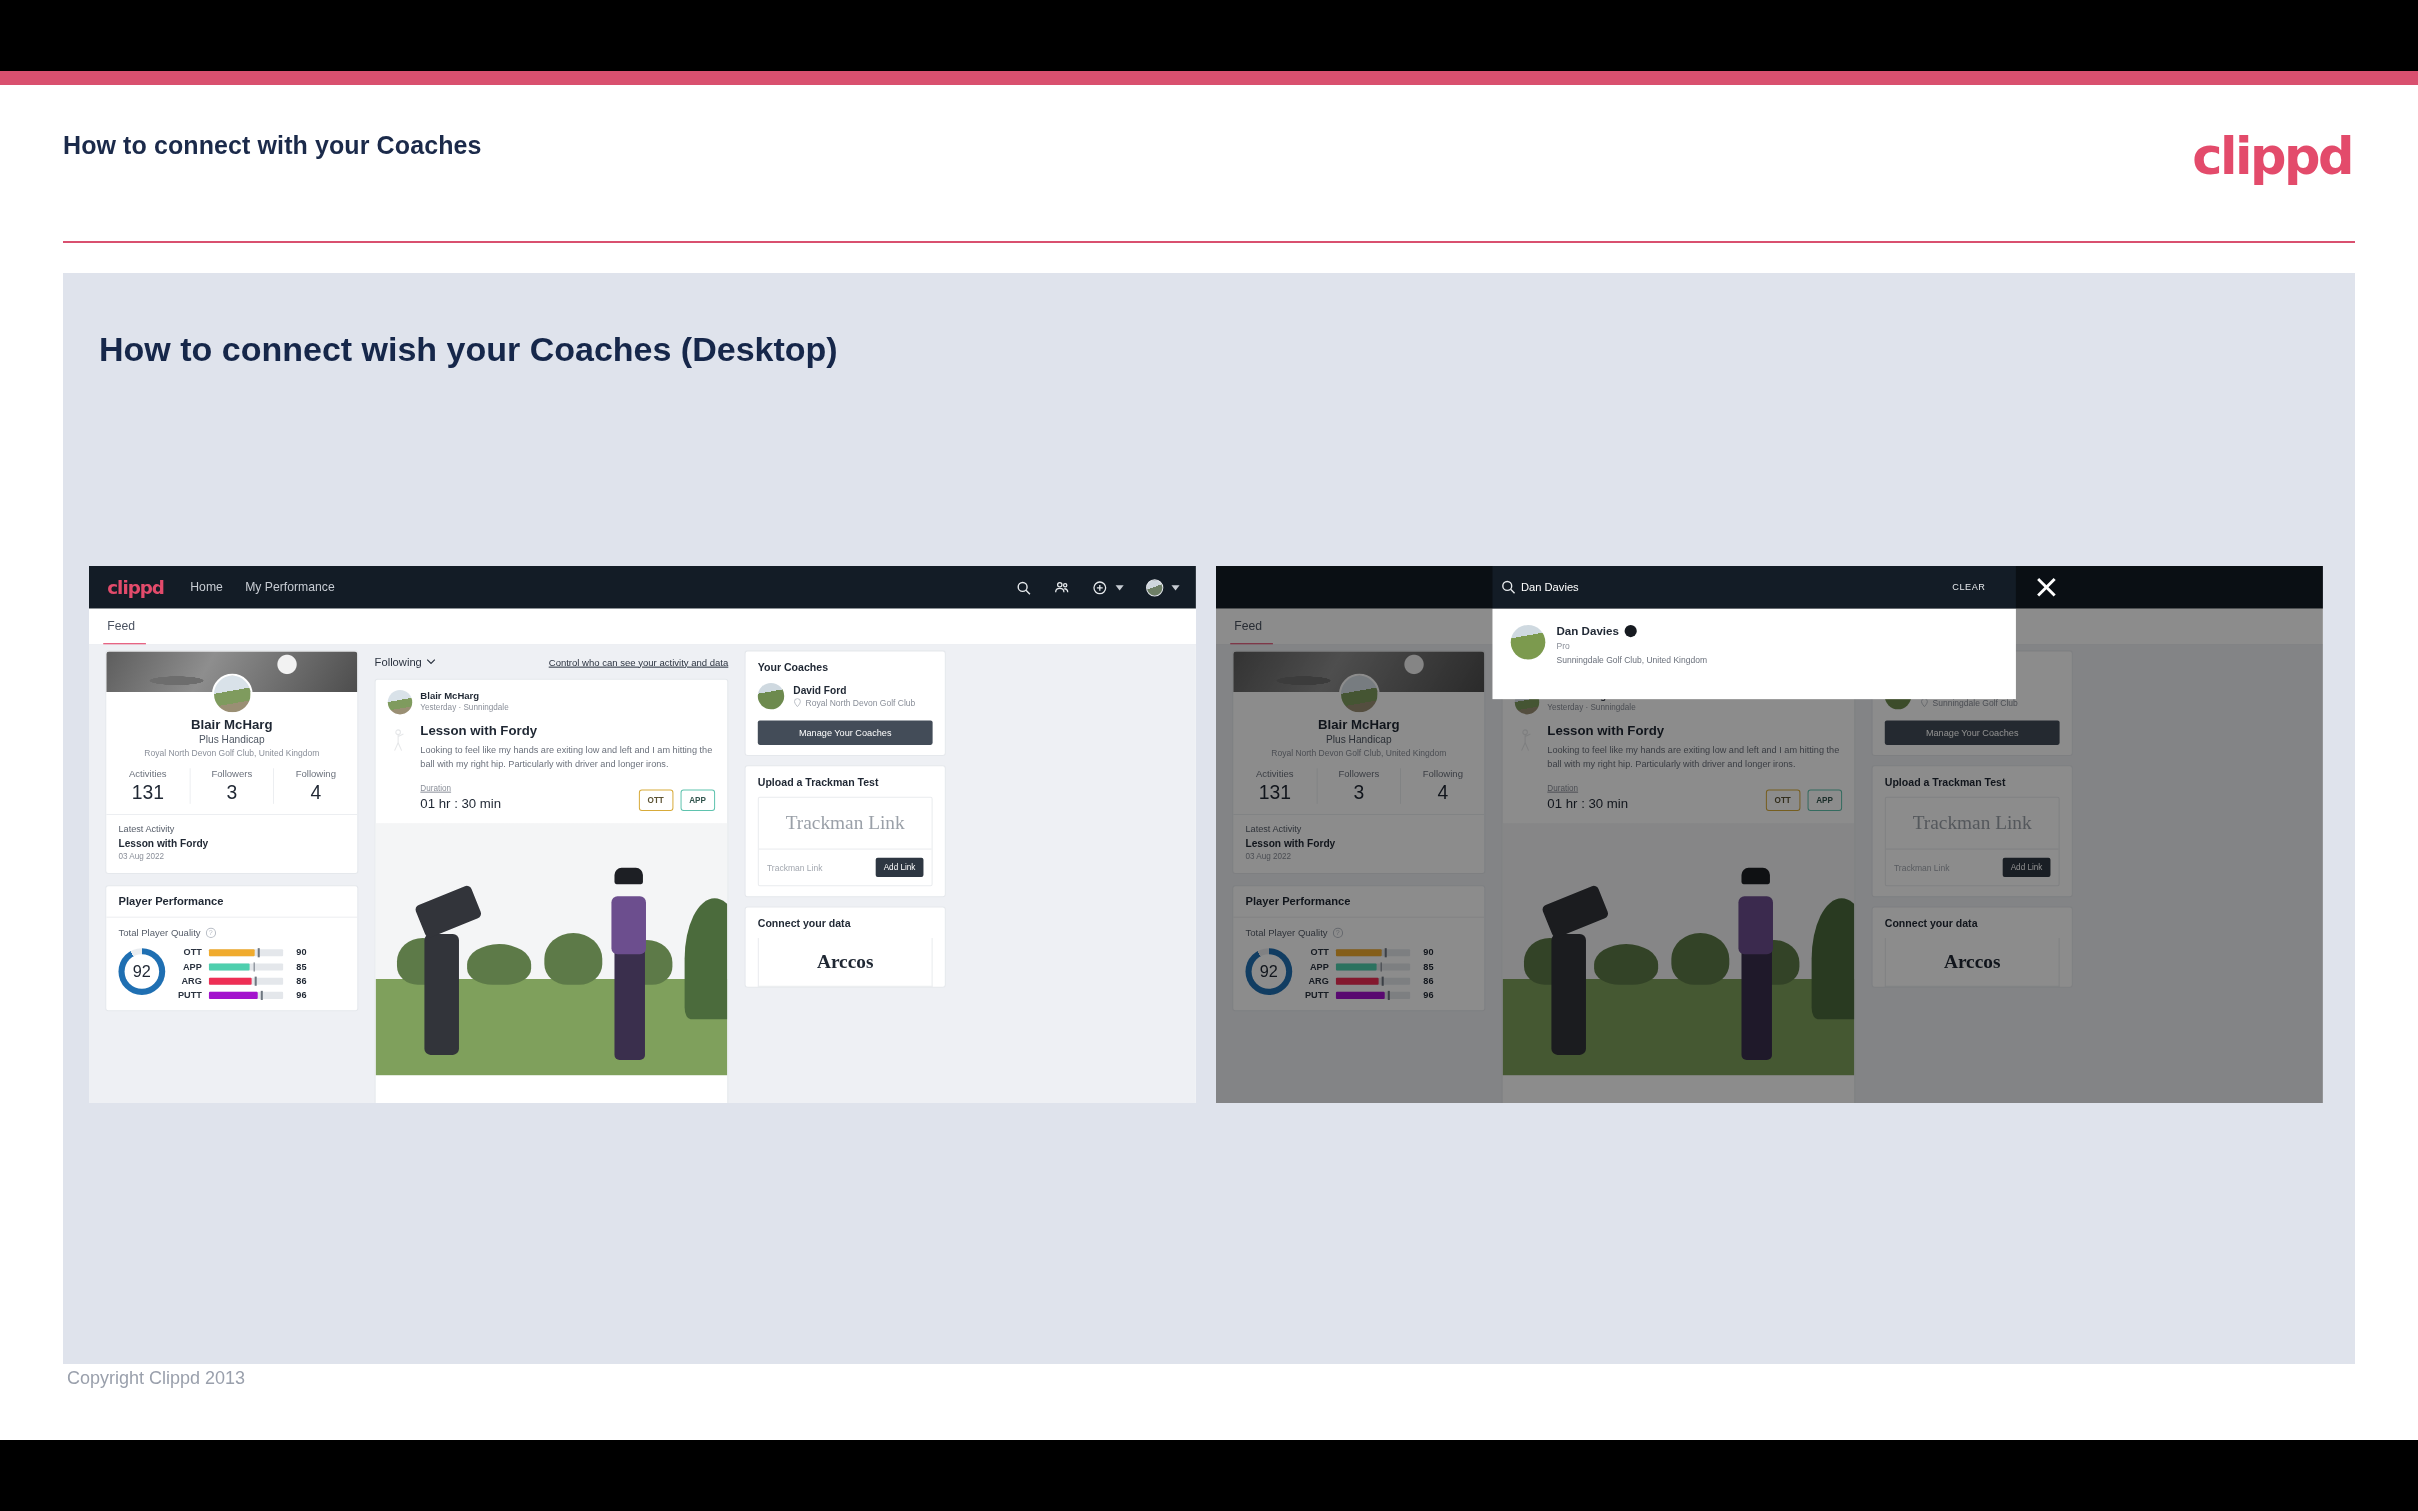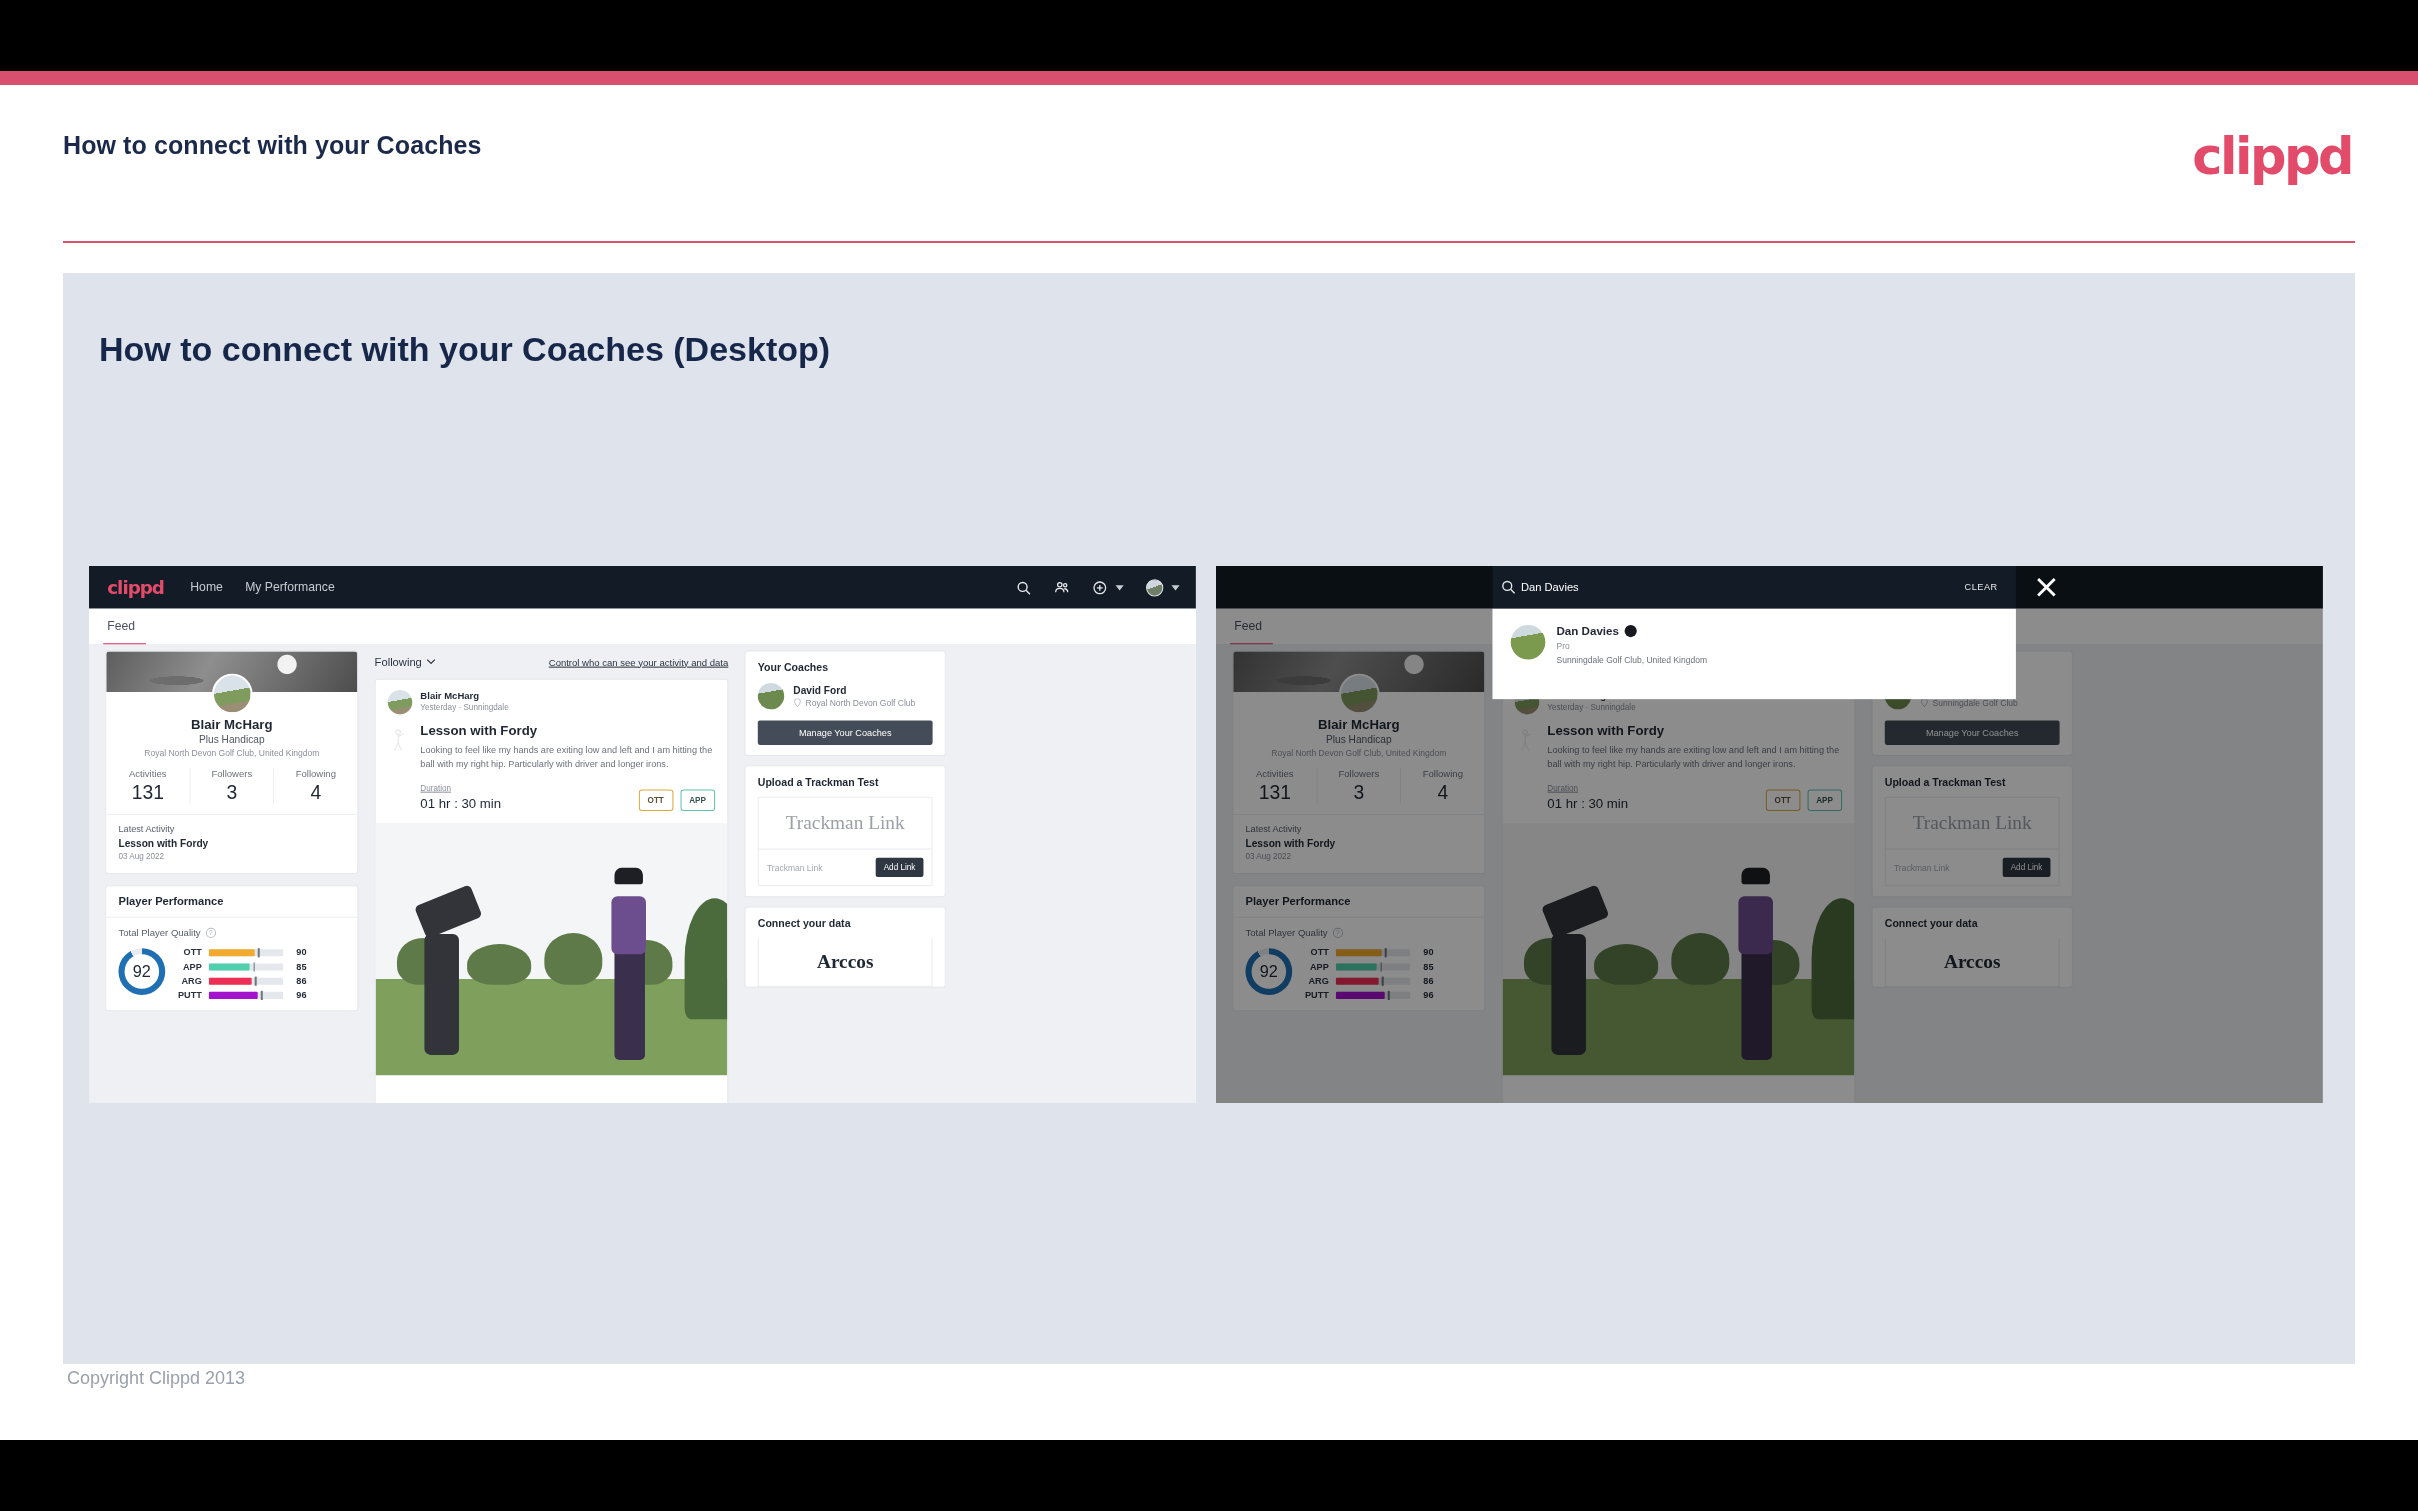--- a/index.html
+++ b/index.html
@@ -200,21 +200,21 @@
   
   .dim{position:absolute;left:0;top:0;width:1089px;height:639px;background:rgba(0,0,0,.45);z-index:5;}
   .searchbar{
     position:absolute;left:272px;top:0;width:515px;height:42px;background:#131c26;
     display:flex;align-items:center;z-index:7;
   }
   .search-input{
     margin-left:28px;font-size:11px;color:#fff;background:transparent;border:none;outline:none;width:327px;
     font-family:"Liberation Sans",sans-serif;
   }
-  .clear-lbl{margin-left:auto;margin-right:18px;font-size:9px;color:#e6e9ec;letter-spacing:0.5px;}
+  .clear-lbl{margin-left:auto;margin-right:30px;font-size:9px;color:#e6e9ec;letter-spacing:0.5px;}
   .close-x{position:absolute;left:804px;top:8px;width:26px;height:26px;z-index:7;cursor:pointer;}
   .suggest{
     position:absolute;left:272px;top:42px;width:515px;height:89px;background:#fff;z-index:7;
     display:flex;gap:11px;align-items:flex-start;padding:16px 18px;
   }
   .sug-av{width:34px;height:34px;border-radius:50%;flex:none;
     background:linear-gradient(170deg,#cfd9e0 0 33%, #7c9a4e 33% 100%);}
   .sug-nm{font-size:11.4px;font-weight:700;color:#1f2733;display:flex;align-items:center;gap:6px;}
   .pro-badge{width:12px;height:12px;border-radius:50%;background:#161a20;display:inline-block;}
   .sug-r{font-size:8.4px;color:#8a8f99;margin-top:4px;}
@@ -228,21 +228,21 @@
   <div class="band-top"></div>
   <div class="band-pink"></div>
   <div class="page-white"></div>
   <div class="band-bottom"></div>
 
   <div class="hdr-title">How to connect with your Coaches</div>
   <div class="hdr-logo">clippd</div>
   <div class="hdr-rule"></div>
 
   <div class="panel"></div>
-  <div class="panel-title">How to connect with your Coaches (Desktop)</div>
+  <div class="panel-title">How to connect wish your Coaches (Desktop)</div>
 
   <div class="shot" style="left:89px; top:566px; width:1107px; height:537px;">
     <div class="shot-inner" style="transform:scale(1.0164); transform-origin:0 0;">
 
       <div class="appbar">
         <div class="app-logo">clippd</div>
         <div class="app-nav">
           <span>Home</span>
           <span>My Performance</span>
         </div>

